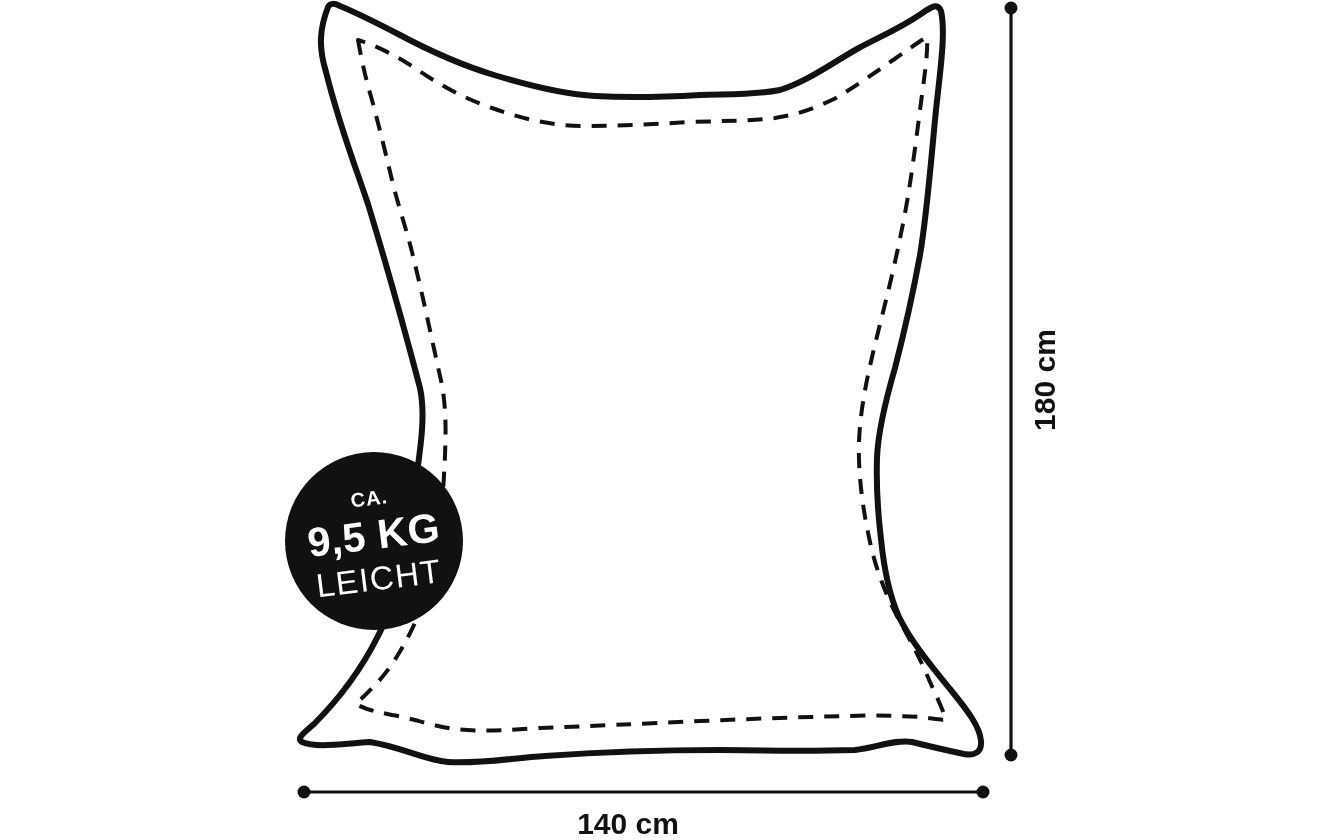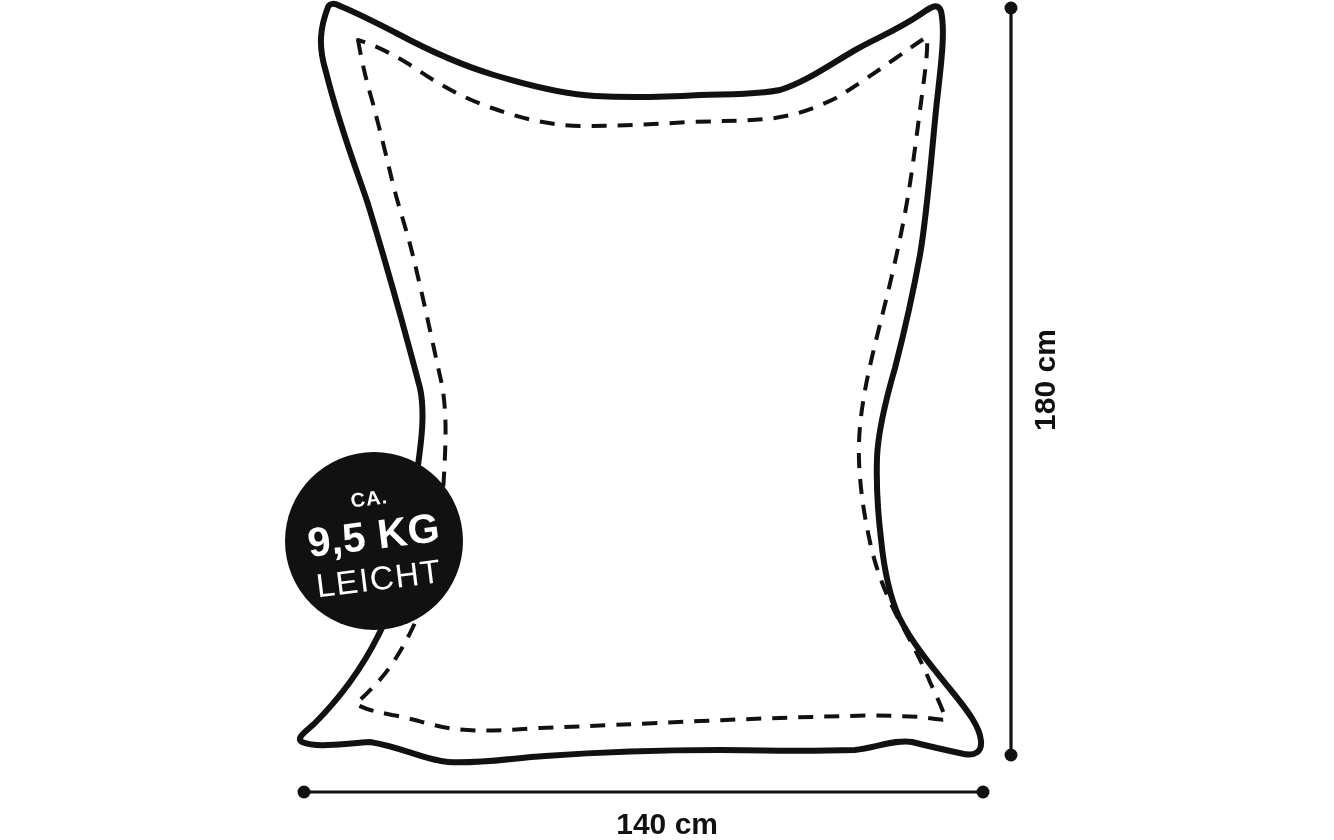--- a/index.html
+++ b/index.html
@@ -84,26 +84,25 @@
   }
   .dim-label-height {
     left: 985px;
     top: 364px;
     width: 120px;
     height: 32px;
     line-height: 32px;
     transform: rotate(-90deg);
   }
   .dim-label-width {
-    left: 598px;
+    left: 568px;
     top: 808px;
     width: 120px;
     height: 32px;
     line-height: 32px;
-    text-align: right;
   }
 </style>
 </head>
 <body>
 
 <div class="stage">
 
   <svg viewBox="0 0 1334 840">
 
     <path class="outline" d="

